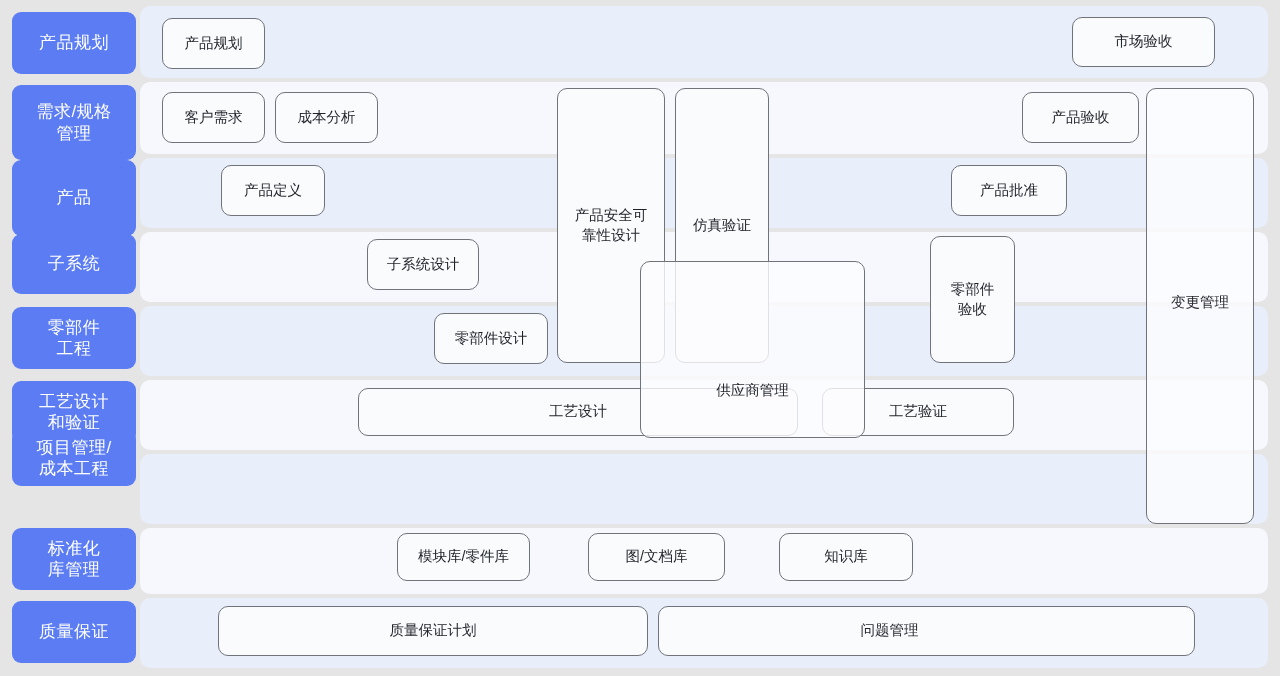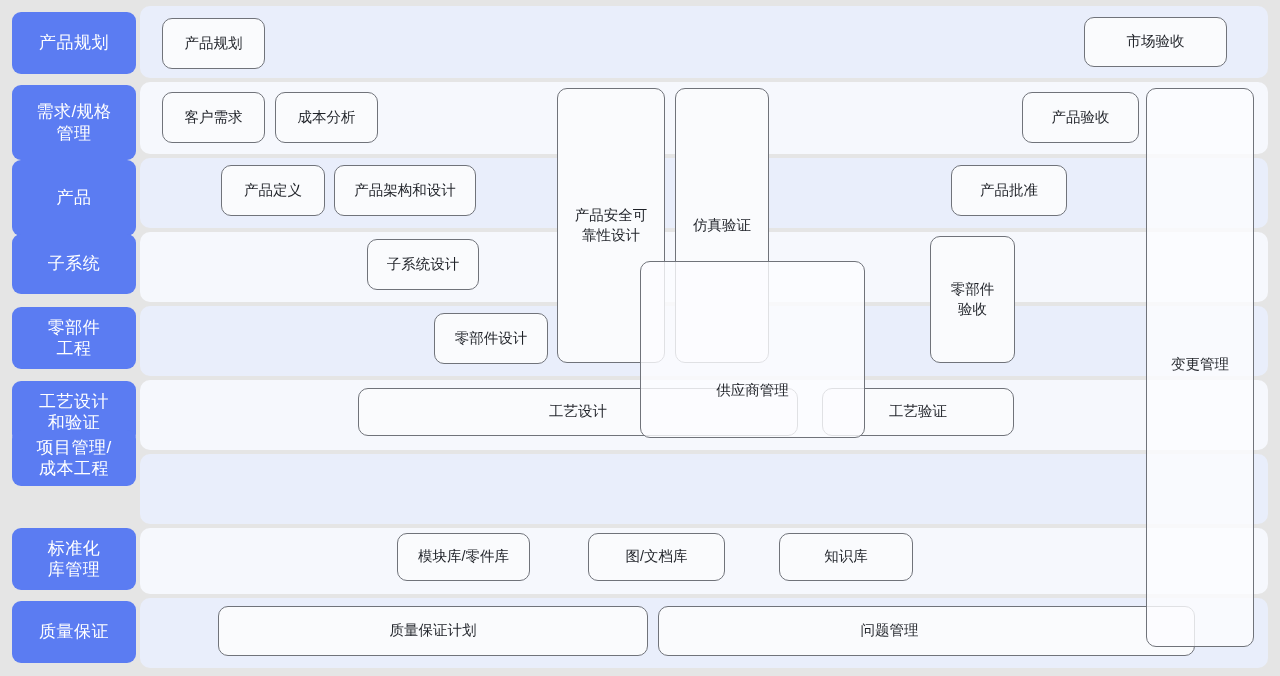--- a/index.html
+++ b/index.html
@@ -138,40 +138,37 @@
     </div>
   </div>
 
   <div class="stage" style="top:601px; height:62px;">
     <span>质量保证</span>
   </div>
 
   <div class="card" style="left:162px; top:18px; width:103px; height:51px;">
     <span>产品规划</span>
   </div>
-  <div class="card" style="left:1072px; top:17px; width:143px; height:50px;margin-left:12px;">
+  <div class="card" style="left:1072px; top:17px; width:143px; height:50px;">
     <span>市场验收</span>
   </div>
 
   <div class="card" style="left:162px; top:92px; width:103px; height:51px;">
     <span>客户需求</span>
   </div>
   <div class="card" style="left:275px; top:92px; width:103px; height:51px;">
     <span>成本分析</span>
   </div>
   <div class="card" style="left:1022px; top:92px; width:117px; height:51px;">
     <span>产品验收</span>
   </div>
 
   <div class="card" style="left:221px; top:165px; width:104px; height:51px;">
     <span>产品定义</span>
   </div>
-  <div class="card" style="left:334px; top:165px; width:142px; height:51px;">
-    <span>产品架构和设计</span>
-  </div>
   <div class="card" style="left:951px; top:165px; width:116px; height:51px;">
     <span>产品批准</span>
   </div>
 
   <div class="card" style="left:367px; top:239px; width:112px; height:51px;">
     <span>子系统设计</span>
   </div>
 
   <div class="card" style="left:434px; top:313px; width:114px; height:51px;">
     <span>零部件设计</span>
@@ -199,21 +196,21 @@
     <span>工艺设计</span>
   </div>
   <div class="card" style="left:822px; top:388px; width:192px; height:48px;">
     <span>工艺验证</span>
   </div>
 
   <div class="card translucent bottom-label" style="left:640px; top:261px; width:225px; height:177px; z-index:5; padding-bottom:0; align-items:center; justify-content:center;">
     <span style="transform:translateY(40px);">供应商管理</span>
   </div>
 
-  <div class="card translucent low-label" style="left:1146px; top:88px; width:108px; height:559px; z-index:6;">
+  <div class="card translucent low-label" style="left:1146px; top:88px; width:108px; height:436px; z-index:6;">
     <span style="transform:translateY(-3px);">变更管理</span>
   </div>
 
 
   <div class="card" style="left:397px; top:533px; width:133px; height:48px;">
     <span>模块库/零件库</span>
   </div>
   <div class="card" style="left:588px; top:533px; width:137px; height:48px;">
     <span>图/文档库</span>
   </div>

